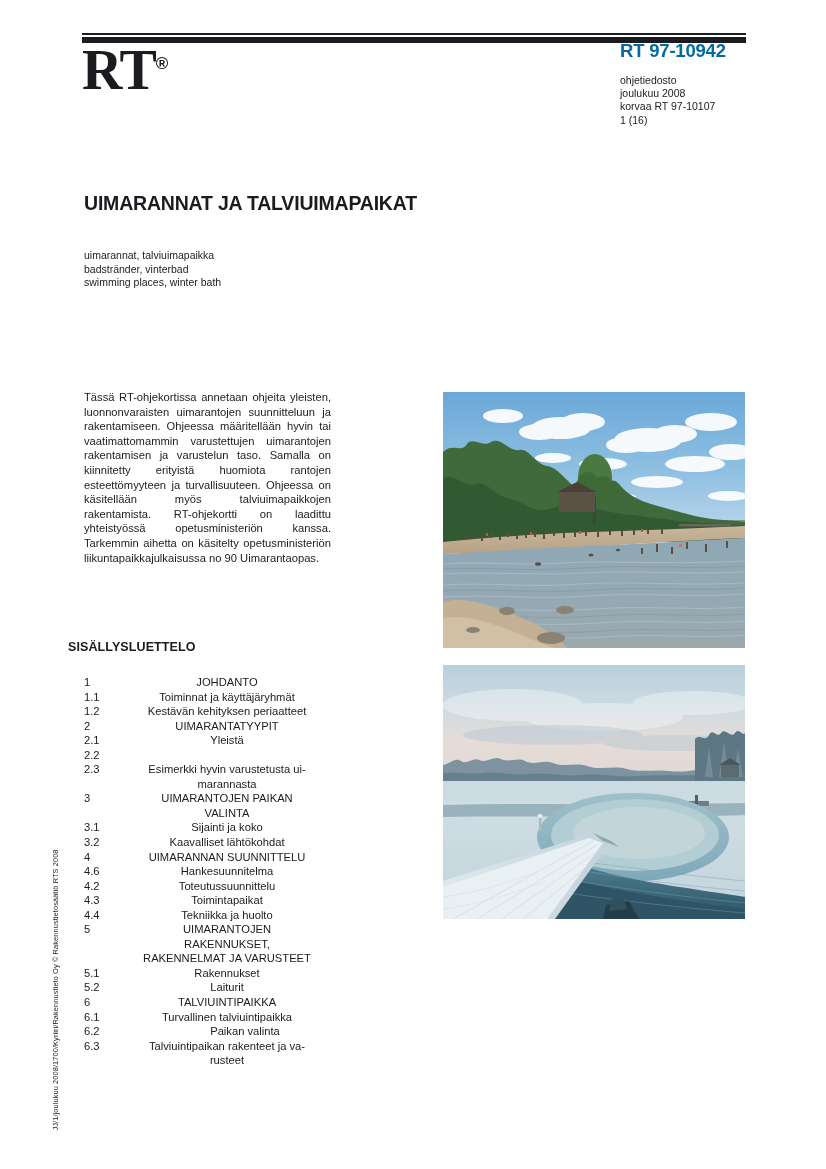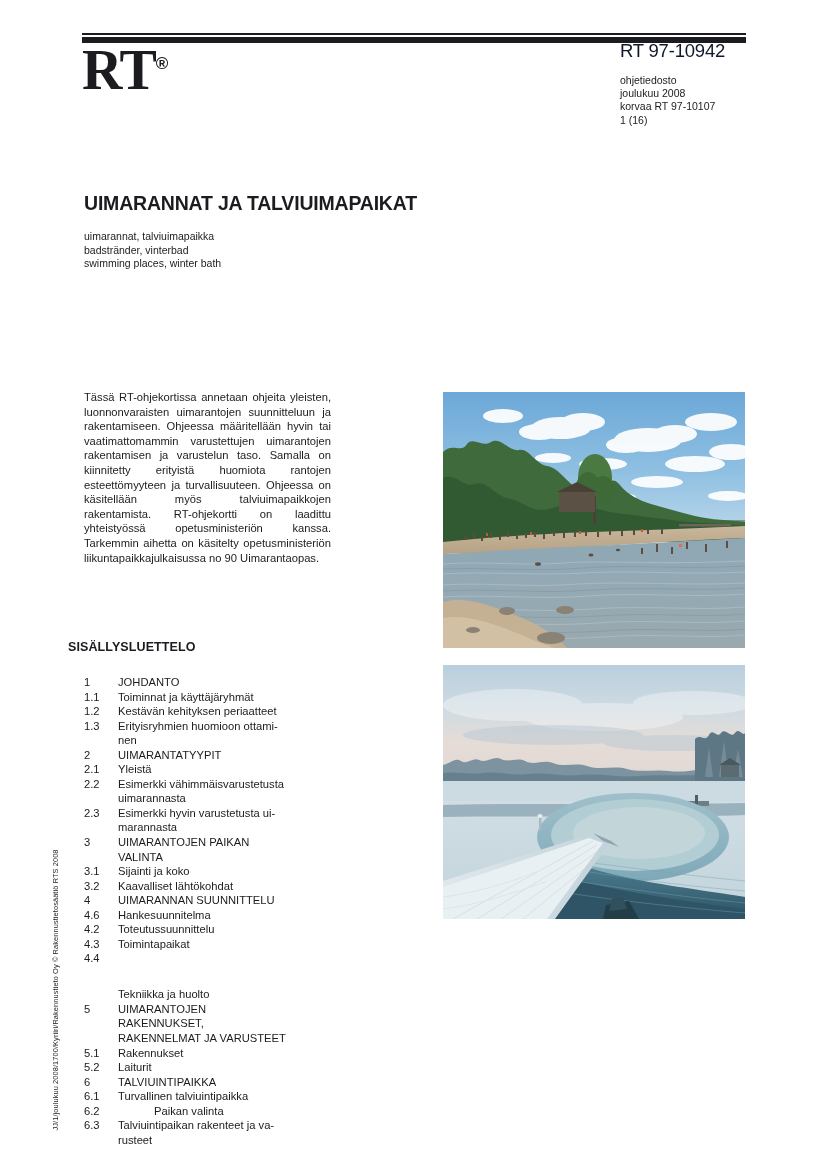--- a/index.html
+++ b/index.html
@@ -51,23 +51,23 @@
     vertical-align: super;
     font-family: "Liberation Sans", sans-serif;
     letter-spacing: 0;
   }
 
   #doc-number {
     position: absolute;
     left: 620px;
     top: 40px;
     font-size: 18.5px;
-    font-weight: normal;
+    font-weight: bold;
     letter-spacing: -0.2px;
-    color: #0f172a;
+    color: #0369a1;
   }
   #doc-meta {
     position: absolute;
     left: 620px;
     top: 74px;
     font-size: 10.5px;
     line-height: 13.2px;
     color: #1b1b20;
   }
 
@@ -124,20 +124,21 @@
   .toc-row {
     display: flex;
     align-items: flex-start;
   }
   .toc-num {
     width: 34px;
     flex: 0 0 34px;
   }
   .toc-label {
     flex: 1 1 auto;
+    text-align: center;
   }
 
   
   #side-credit {
     position: absolute;
     left: -95px;
     top: 976px;
     width: 300px;
     transform: rotate(-90deg);
     transform-origin: center center;
@@ -178,57 +179,50 @@
 
 <div id="rt-logo"><span>RT</span><span class="reg">®</span></div>
 
 <div id="doc-number">RT 97-10942</div>
 <div id="doc-meta" style="white-space:pre-line;">ohjetiedosto
 joulukuu 2008
 korvaa RT 97-10107
 1 (16)</div>
 
 <h1 id="page-title" style="margin:0;">UIMARANNAT JA TALVIUIMAPAIKAT</h1>
-<div id="keywords" style="white-space:pre-line;">uimarannat, talviuimapaikka
+<div id="keywords" style="white-space:pre-line;margin-top:19px;">uimarannat, talviuimapaikka
 badstränder, vinterbad
 swimming places, winter bath</div>
 
 <div id="intro">Tässä RT-ohjekortissa annetaan ohjeita yleisten, luonnonvaraisten uimarantojen suunnitteluun ja rakentamiseen. Ohjeessa määritellään hyvin tai vaatimattomammin varustettujen uimarantojen rakentamisen ja varustelun taso. Samalla on kiinnitetty erityistä huomiota rantojen esteettömyyteen ja turvallisuuteen. Ohjeessa on käsitellään myös talviuimapaikkojen rakentamista. RT-ohjekortti on laadittu yhteistyössä opetusministeriön kanssa. Tarkemmin aihetta on käsitelty opetusministeriön liikuntapaikkajulkaisussa no 90 Uimarantaopas.</div>
 
 <div id="toc-heading">SISÄLLYSLUETTELO</div>
 <div id="toc-list">
     <div class="toc-row">
       <span class="toc-num">1</span>
       <span class="toc-label" style="white-space: pre-line;">JOHDANTO</span>
     </div>
     <div class="toc-row">
       <span class="toc-num">1.1</span>
       <span class="toc-label" style="white-space: pre-line;">Toiminnat ja käyttäjäryhmät</span>
     </div>
     <div class="toc-row">
       <span class="toc-num">1.2</span>
       <span class="toc-label" style="white-space: pre-line;">Kestävän kehityksen periaatteet</span>
     </div>
     <div class="toc-row">
-      <span class="toc-num">1.3</span>
-      <span class="toc-label" style="white-space: pre-line;">Erityisryhmien huomioon ottami-
-nen</span>
-    </div>
-    <div class="toc-row">
       <span class="toc-num">2</span>
       <span class="toc-label" style="white-space: pre-line;">UIMARANTATYYPIT</span>
     </div>
     <div class="toc-row">
       <span class="toc-num">2.1</span>
       <span class="toc-label" style="white-space: pre-line;">Yleistä</span>
     </div>
     <div class="toc-row">
       <span class="toc-num">2.2</span>
-      <span class="toc-label" style="white-space: pre-line;">Esimerkki vähimmäisvarustetusta
-uimarannasta</span>
     </div>
     <div class="toc-row">
       <span class="toc-num">2.3</span>
       <span class="toc-label" style="white-space: pre-line;">Esimerkki hyvin varustetusta ui-
 marannasta</span>
     </div>
     <div class="toc-row">
       <span class="toc-num">3</span>
       <span class="toc-label" style="white-space: pre-line;">UIMARANTOJEN PAIKAN
 VALINTA</span>
@@ -252,21 +246,21 @@
     <div class="toc-row">
       <span class="toc-num">4.2</span>
       <span class="toc-label" style="white-space: pre-line;">Toteutussuunnittelu</span>
     </div>
     <div class="toc-row">
       <span class="toc-num">4.3</span>
       <span class="toc-label" style="white-space: pre-line;">Toimintapaikat</span>
     </div>
     <div class="toc-row">
       <span class="toc-num">4.4</span>
-      <span class="toc-label" style="white-space: pre-line; margin-top: 36px;">Tekniikka ja huolto</span>
+      <span class="toc-label" style="white-space: pre-line;">Tekniikka ja huolto</span>
     </div>
     <div class="toc-row">
       <span class="toc-num">5</span>
       <span class="toc-label" style="white-space: pre-line;">UIMARANTOJEN
 RAKENNUKSET,
 RAKENNELMAT JA VARUSTEET</span>
     </div>
     <div class="toc-row">
       <span class="toc-num">5.1</span>
       <span class="toc-label" style="white-space: pre-line;">Rakennukset</span>

